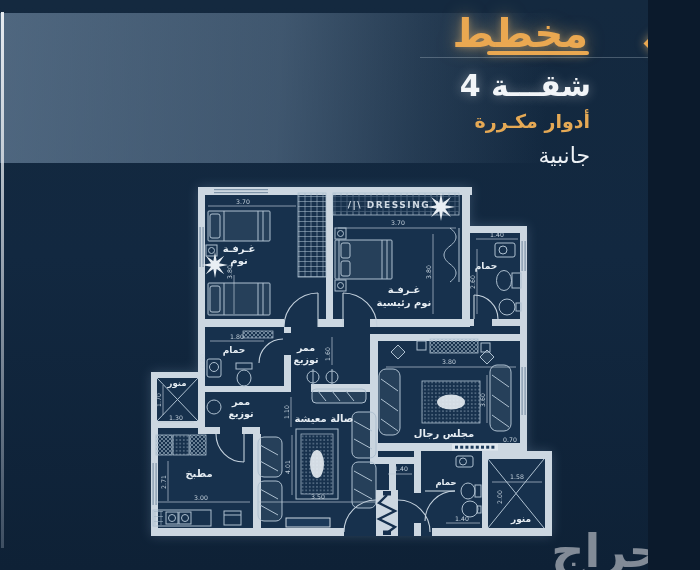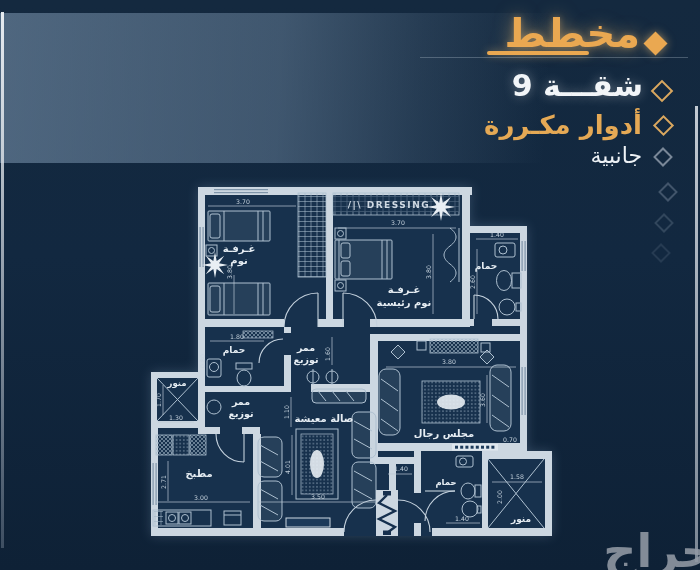--- a/index.html
+++ b/index.html
@@ -1,34 +1,34 @@
 <!DOCTYPE html>
 <html lang="ar"><head>
 <meta charset="utf-8">
 <style>
   html,body{margin:0;padding:0;background:#0b1a2c;font-family:"DejaVu Sans",sans-serif;}
-  .stage{position:relative;width:700px;height:570px;overflow:hidden;
+  .stage{position:relative;width:648px;height:570px;overflow:hidden;
          background:linear-gradient(180deg,#14293f 0%,#122840 45%,#0e2136 100%);}
   
   .band{position:absolute;left:0;top:13px;width:700px;height:150px;
         background:linear-gradient(94deg,rgba(128,154,180,.55) 0%,rgba(124,150,176,.42) 40%,
                    rgba(110,136,162,.20) 60%,rgba(110,136,162,0) 78%);}
   .edge-left{position:absolute;left:1px;top:12px;width:3px;height:536px;
         background:linear-gradient(180deg,rgba(238,242,246,.95),rgba(150,162,178,.35));}
   .edge-right{position:absolute;left:695px;top:106px;width:3px;height:456px;
         background:linear-gradient(180deg,rgba(225,230,236,.85),rgba(180,188,198,.65));}
   
   .title{position:absolute;right:60px;top:10px;font-size:40px;font-weight:bold;color:#eaa851;
          text-shadow:0 0 18px rgba(250,200,120,.55),0 0 6px rgba(250,190,110,.35);direction:rtl;}
   .title-underline{position:absolute;left:487px;top:51px;width:102px;height:4px;background:#eaa851;border-radius:2px;
          box-shadow:0 0 8px rgba(250,200,120,.45);}
   .thin-line{position:absolute;left:420px;top:57px;width:268px;height:1px;background:rgba(205,218,230,.28);}
   .item1{position:absolute;right:57px;top:68px;font-size:30px;font-weight:bold;color:#f2f5f8;
          text-shadow:0 0 12px rgba(255,255,255,.35);direction:rtl;}
-  .item2{position:absolute;right:58px;top:110px;font-size:26px;font-weight:bold;color:#e5a955;direction:rtl;}
+  .item2{position:absolute;right:58px;top:110px;font-size:19px;font-weight:bold;color:#e5a955;direction:rtl;}
   .item3{position:absolute;right:58px;top:143px;font-size:22px;font-weight:normal;color:#eef2f6;direction:rtl;}
   .diamond{position:absolute;transform:rotate(45deg);}
   .d-solid{left:647px;top:35px;width:17px;height:17px;background:#eaa851;
            box-shadow:0 0 10px rgba(250,200,120,.6);}
   .d1{left:654px;top:83px;width:12px;height:12px;border:2px solid #d9a75f;}
   .d2{left:656px;top:118px;width:11px;height:11px;border:2px solid #d9a75f;}
   .d3{left:656px;top:150px;width:10px;height:10px;border:2px solid rgba(205,214,224,.55);}
   .d4{left:661px;top:185px;width:10px;height:10px;border:2px solid rgba(175,190,205,.30);}
   .d5{left:657px;top:216px;width:10px;height:10px;border:2px solid rgba(175,190,205,.20);}
   .d6{left:654px;top:246px;width:10px;height:10px;border:2px solid rgba(175,190,205,.13);}
@@ -52,21 +52,21 @@
 <div class="stage">
   <div class="band"></div>
   <div class="edge-left"></div>
   <div class="edge-right"></div>
 
   <div class="title">مخطط</div>
   <span class="diamond d-solid"></span>
   <div class="title-underline"></div>
   <div class="thin-line"></div>
 
-  <div class="item1">شقـــة 9</div>
+  <div class="item1">شقـــة 4</div>
   <span class="diamond d1"></span>
   <div class="item2">أدوار مكـررة</div>
   <span class="diamond d2"></span>
   <div class="item3">جانبية</div>
   <span class="diamond d3"></span>
   <span class="diamond d4"></span>
   <span class="diamond d5"></span>
   <span class="diamond d6"></span>
 
   <svg class="plan" width="412" height="360" viewBox="0 0 412 360">

